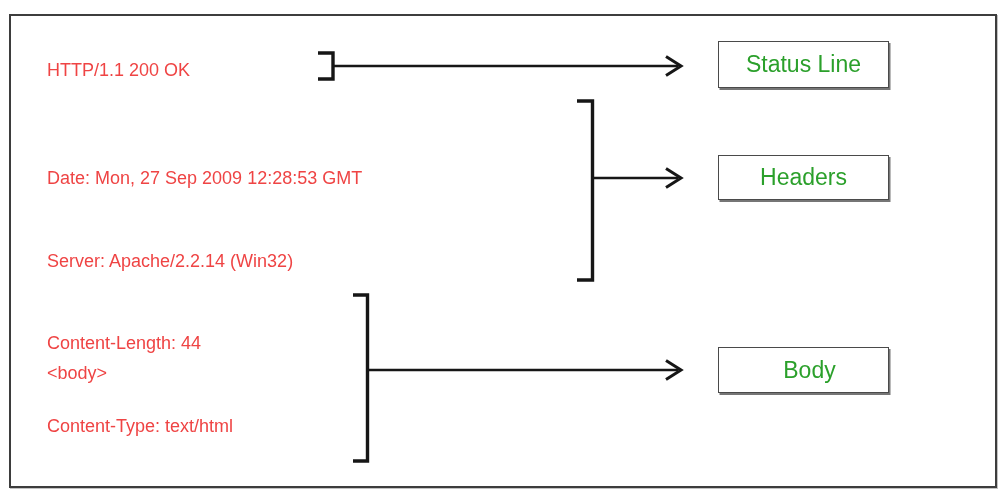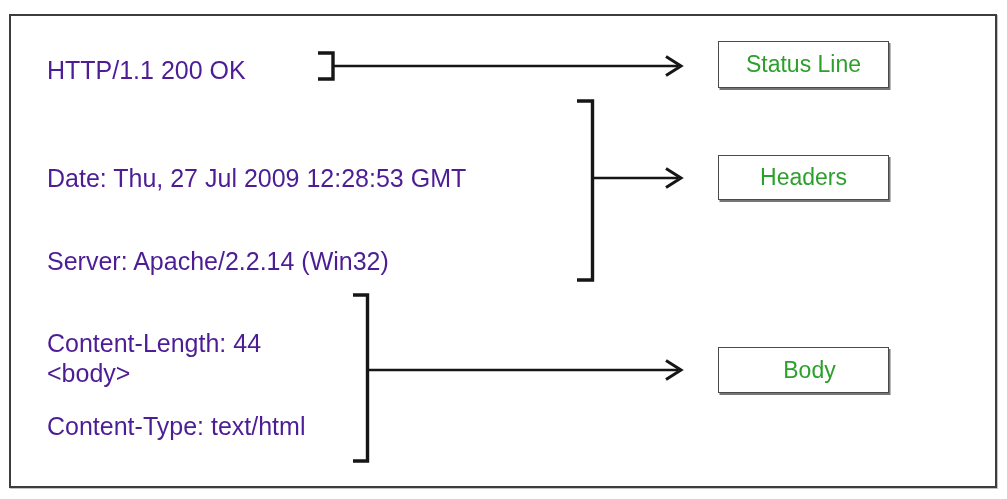--- a/index.html
+++ b/index.html
@@ -29,22 +29,22 @@
   .overlay {
     position: absolute;
     left: 0;
     top: 0;
     width: 1007px;
     height: 499px;
     pointer-events: none;
   }
   .green-text {
     position: absolute;
-    color: #4c1d95;
-    font-size: 25px;
+    color: #ef4444;
+    font-size: 18px;
     line-height: 27.5px;
     white-space: pre;
   }
   .status-text   { left: 47px; top: 57px;  }
   .headers-block { left: 47px; top: 110px; }
   .body-block    { left: 47px; top: 305px; }
   .label-box {
     position: absolute;
     left: 718px;
     width: 171px;
@@ -93,21 +93,21 @@
     </g>
     <g stroke="#161616">
       <path d="M367.5 370 L678 370" stroke-width="2.7"></path>
       <path d="M666 360.5 L681 370 L666 379.5" stroke-width="3"></path>
     </g>
   </svg>
 
   <div class="green-text status-text">HTTP/1.1 200 OK</div>
 
   <div class="green-text headers-block">
-    <div>Date: Thu, 27 Jul 2009 12:28:53 GMT</div>
+    <div>Date: Mon, 27 Sep 2009 12:28:53 GMT</div>
     <div>Server: Apache/2.2.14 (Win32)</div>
     <div>Content-Length: 44</div>
     <div>Content-Type: text/html</div>
     
   </div>
 
   <div class="green-text body-block">
     <div>&lt;body&gt;</div>
     
     

